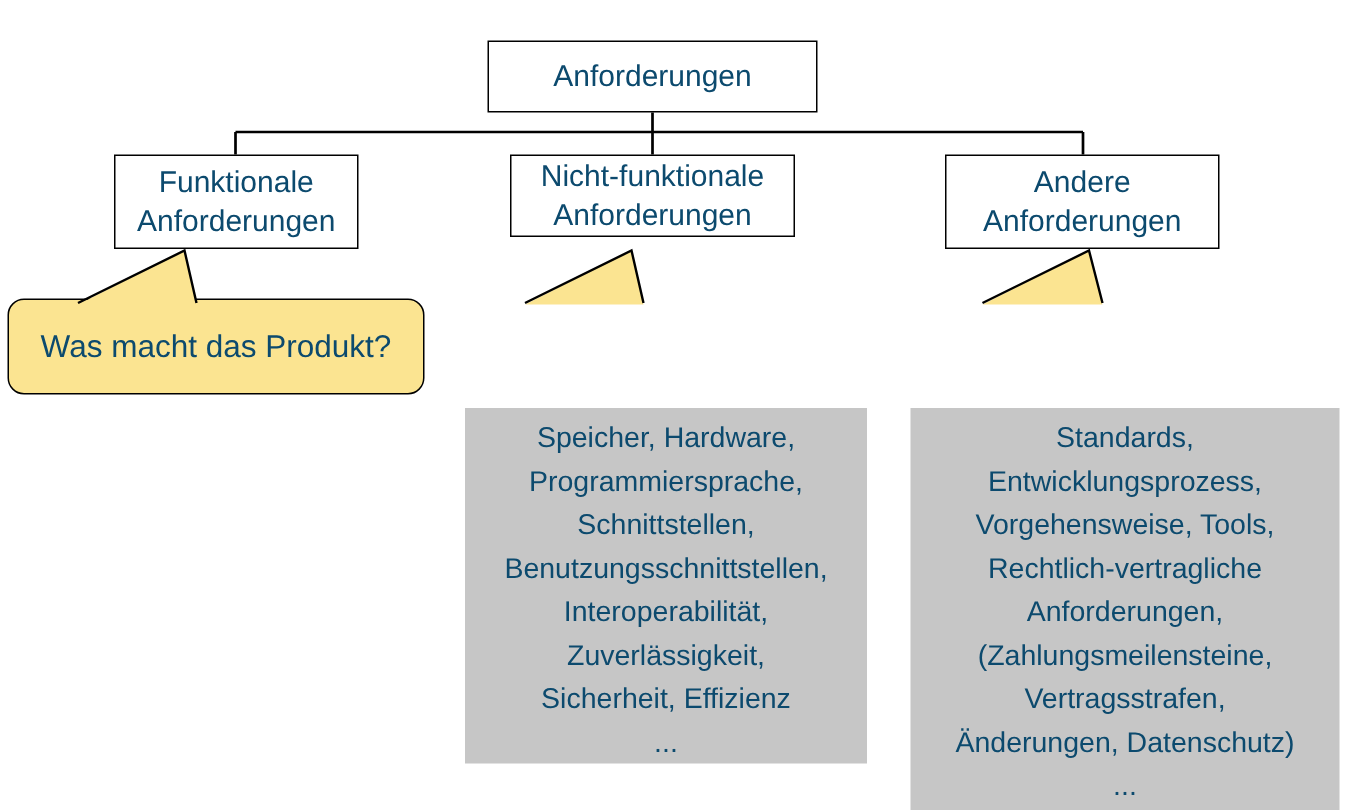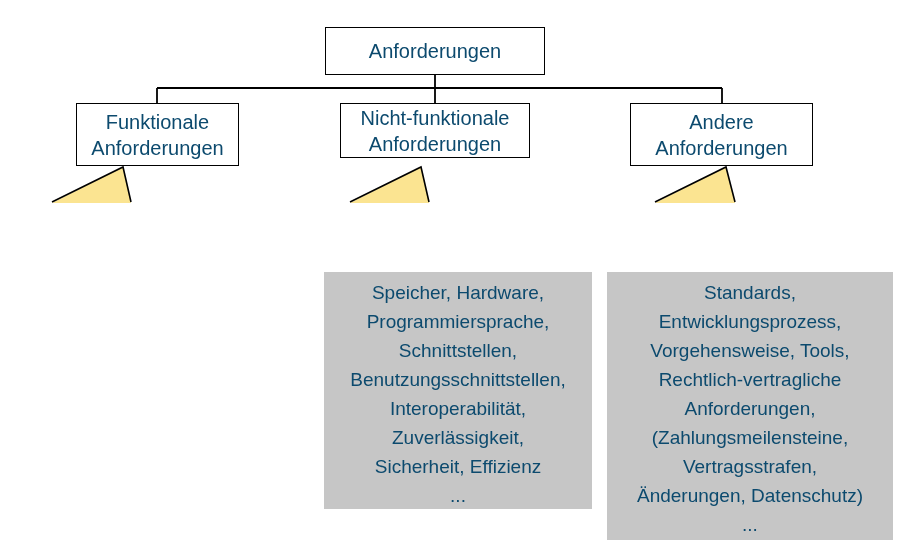--- a/index.html
+++ b/index.html
@@ -51,39 +51,40 @@
     z-index:5;pointer-events:none;
   }
   
   #root-node   {left:325px;top:27px; width:220px;height:48px;}
   #node-0      {left:76px; top:103px;width:163px;height:63px;}
   #node-1      {left:340px;top:103px;width:190px;height:55px;}
   #node-2      {left:630px;top:103px;width:183px;height:63px;}
   #bubble-0    {left:5px;  top:199px;width:278px;height:64px;}
   #bubble-1    {left:312px;top:199px;width:260px;height:64px;}
   #bubble-2    {left:605px;top:199px;width:288px;height:64px;}
-  #examples-1  {left:310px;top:272px;width:268px;height:237px;margin-left:14px;}
+  #examples-1  {left:310px;top:272px;width:268px;height:237px;}
   #examples-2  {left:607px;top:272px;width:286px;height:307px;}
 </style>
 </head>
 <body>
 
 <div class="canvas">
 
   <div class="node root" id="root-node">Anforderungen</div>
 
   <div class="node" id="node-0">Funktionale
 Anforderungen</div>
 
   <div class="node" id="node-1">Nicht-funktionale
 Anforderungen</div>
 
   <div class="node" id="node-2">Andere
 Anforderungen</div>
 
+  <div class="bubble" id="bubble-0">Was macht das Produkt?</div>
 
 
 
   <div class="examples" id="examples-1">Speicher, Hardware,
 Programmiersprache,
 Schnittstellen,
 Benutzungsschnittstellen,
 Interoperabilität,
 Zuverlässigkeit,
 Sicherheit, Effizienz

